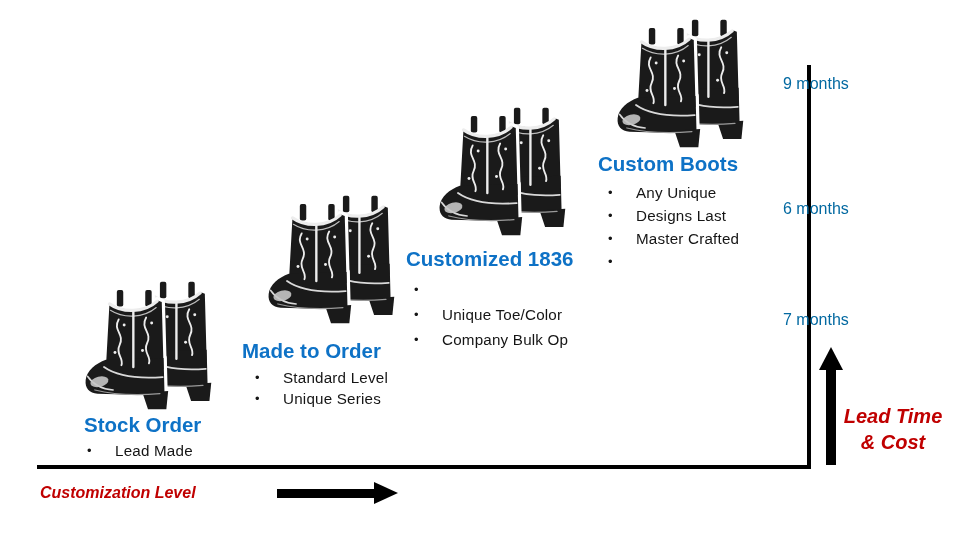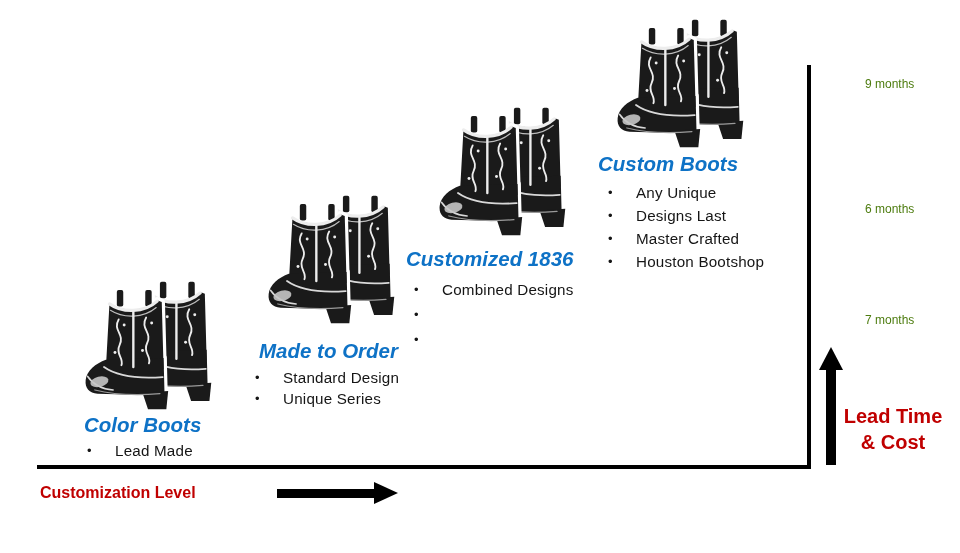--- a/index.html
+++ b/index.html
@@ -1,27 +1,27 @@
 <!DOCTYPE html>
 <html><head>
 <meta charset="utf-8">
 <style>
   html,body{margin:0;padding:0;background:#fff;}
   #canvas{position:relative;width:960px;height:553px;background:#fff;overflow:hidden;
           font-family:"Liberation Sans",sans-serif;}
   
   .axis{position:absolute;background:#000;}
   
-  .tier-title{position:absolute;color:#0E72C6;font-size:20.5px;font-weight:600;line-height:24px;white-space:nowrap;font-style:italic;}
+  .tier-title{position:absolute;color:#0E72C6;font-size:20.5px;font-weight:600;line-height:24px;white-space:nowrap;}
   .bullets{position:absolute;color:#151515;font-size:15.2px;letter-spacing:.2px;}
   .brow{display:flex;}
   .brow .dot{width:28px;flex:0 0 28px;font-size:13px;}
   
-  .redlab{position:absolute;color:#C00000;font-weight:600;white-space:nowrap;}
-  .tick{position:absolute;left:865px;color:#4d7c0f;font-size:12px;font-weight:400;line-height:16px;white-space:nowrap;}
+  .redlab{position:absolute;color:#C00000;font-weight:600;white-space:nowrap;font-style:italic;}
+  .tick{position:absolute;left:783px;color:#0369a1;font-size:16px;font-weight:400;line-height:16px;white-space:nowrap;}
   
   .arrow-shaft{position:absolute;background:#000;}
   .tri{position:absolute;width:0;height:0;}
   .tri-up{border-left:12px solid transparent;border-right:12px solid transparent;border-bottom:23px solid #000;}
   .tri-right{border-top:11px solid transparent;border-bottom:11px solid transparent;border-left:24px solid #000;}
   .boots{position:absolute;width:132px;height:132px;}
 </style>
 </head>
 <body>
 
@@ -64,61 +64,62 @@
         <use href="#bootHalo" transform="translate(0 9)"></use>
         <use href="#bootFull" transform="translate(0 9)"></use>
       </g>
     </defs>
   </svg>
 
   <div>
     <svg class="boots" style="left:82px;top:280px" viewBox="-2 -1 144 142">
         <use href="#bootPair"></use>
       </svg>
-    <div class="tier-title" style="left:84px;top:413px">Color Boots</div>
+    <div class="tier-title" style="left:84px;top:413px">Stock Order</div>
     <div class="bullets" style="left:87px;top:440px;line-height:22px">
       <div class="brow">
         <span class="dot">•</span>
         <span>Lead Made</span>
       </div>
     </div>
   </div>
 
   <div>
     <svg class="boots" style="left:265px;top:194px" viewBox="-2 -1 144 142">
         <use href="#bootPair"></use>
       </svg>
-    <div class="tier-title" style="left:259px;top:339px">Made to Order</div>
+    <div class="tier-title" style="left:242px;top:339px">Made to Order</div>
     <div class="bullets" style="left:255px;top:367px;line-height:21px">
       <div class="brow">
         <span class="dot">•</span>
-        <span>Standard Design</span>
+        <span>Standard Level</span>
       </div>
       <div class="brow">
         <span class="dot">•</span>
         <span>Unique Series</span>
       </div>
     </div>
   </div>
 
   <div>
     <svg class="boots" style="left:436px;top:106px" viewBox="-2 -1 144 142">
         <use href="#bootPair"></use>
       </svg>
     <div class="tier-title" style="left:406px;top:247px">Customized 1836</div>
     <div class="bullets" style="left:414px;top:277px;line-height:25px">
       <div class="brow">
         <span class="dot">•</span>
-        <span>Combined Designs</span>
       </div>
       <div class="brow">
         <span class="dot">•</span>
+        <span>Unique Toe/Color</span>
       </div>
       <div class="brow">
         <span class="dot">•</span>
+        <span>Company Bulk Op</span>
       </div>
     </div>
   </div>
 
   <div>
     <svg class="boots" style="left:614px;top:18px" viewBox="-2 -1 144 142">
         <use href="#bootPair"></use>
       </svg>
     <div class="tier-title" style="left:598px;top:152px">Custom Boots</div>
     <div class="bullets" style="left:608px;top:181px;line-height:23px">
@@ -129,21 +130,20 @@
       <div class="brow">
         <span class="dot">•</span>
         <span>Designs Last</span>
       </div>
       <div class="brow">
         <span class="dot">•</span>
         <span>Master Crafted</span>
       </div>
       <div class="brow">
         <span class="dot">•</span>
-        <span>Houston Bootshop</span>
       </div>
     </div>
   </div>
 
   <div class="axis" style="left:37px;top:465px;width:773px;height:4px"></div>
   <div class="axis" style="left:807px;top:65px;width:4px;height:404px"></div>
 
   <div class="tick" style="top:76px">9 months</div>
   <div class="tick" style="top:201px">6 months</div>
   <div class="tick" style="top:312px">7 months</div>

